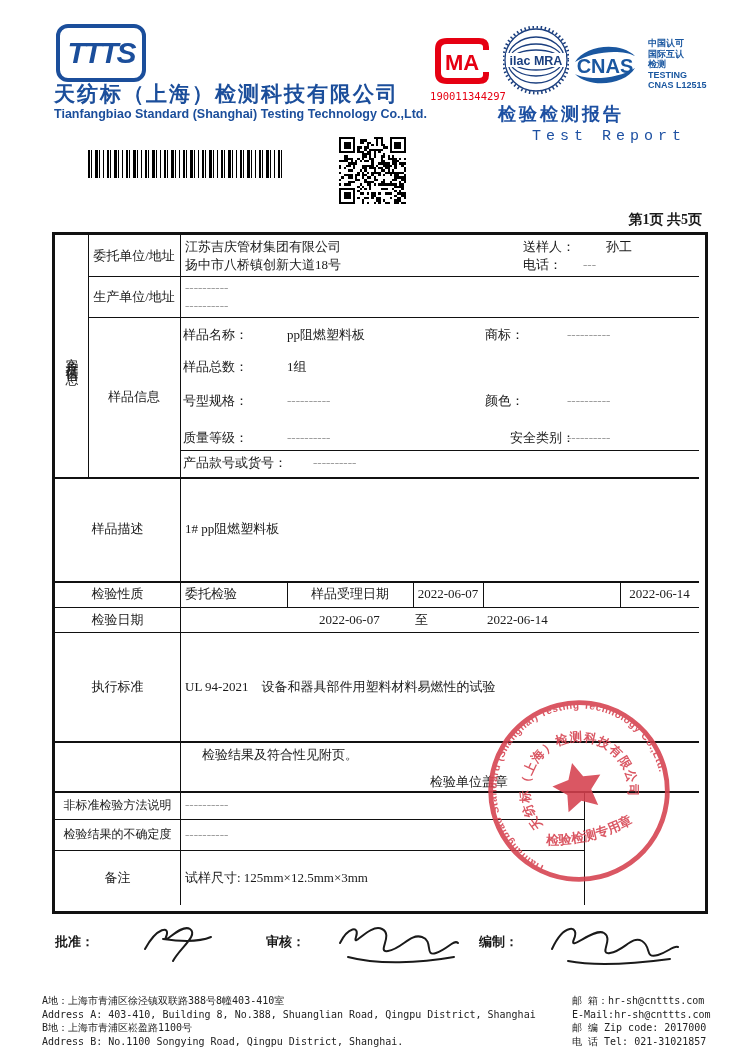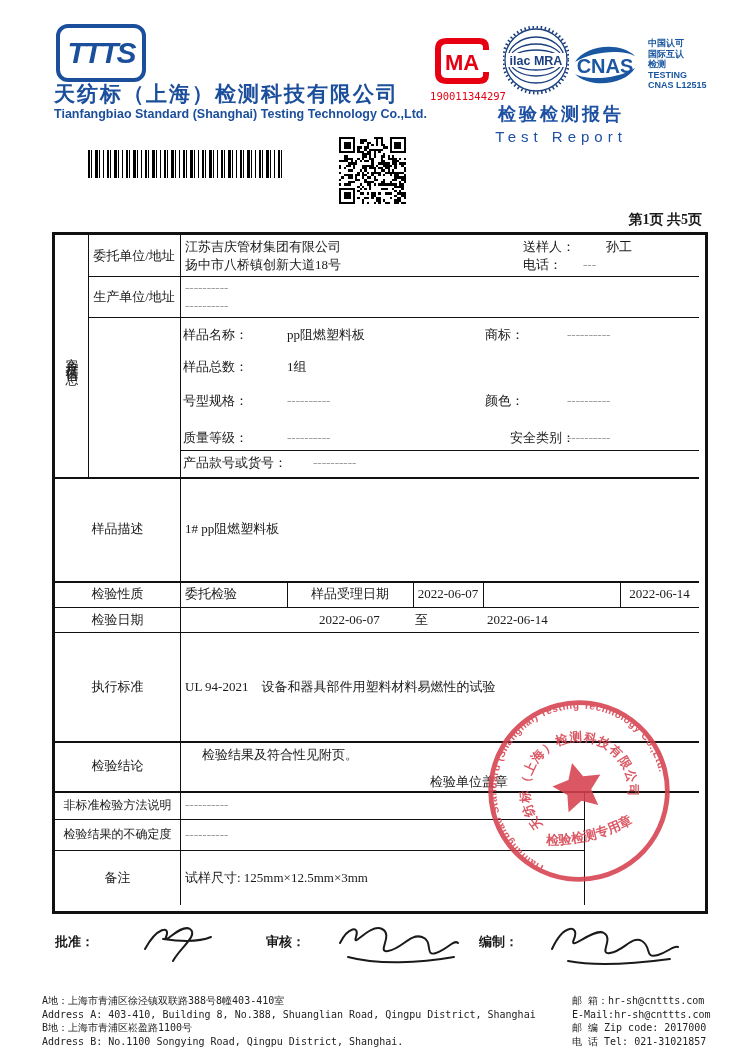--- a/index.html
+++ b/index.html
@@ -14,21 +14,21 @@
   #company-cn{left:54px;top:80px;width:380px;font-weight:bold;font-size:21px;letter-spacing:2px;color:#1b4e9b;
               font-family:"Liberation Serif","DejaVu Serif",serif;}
   #company-en{left:54px;top:107px;width:400px;font-family:"Liberation Sans",sans-serif;
               font-weight:bold;font-size:12.5px;color:#1b4e9b;}
   #cma-num{left:430px;top:90px;width:76px;text-align:center;color:#e60012;font-size:10.5px;
            font-family:"DejaVu Sans Mono",monospace;letter-spacing:0px;}
   #cnas-side{left:648px;top:38px;width:70px;color:#1a57a0;font-size:9px;line-height:10.6px;
              font-family:"Liberation Sans",sans-serif;font-weight:bold;}
   #report-title{left:436px;top:102px;width:250px;text-align:center;}
   #report-title .cn{font-size:18px;font-weight:bold;color:#1d50a2;letter-spacing:3px;}
-  #report-title .en{font-size:15px;color:#1d50a2;letter-spacing:5px;margin-top:2px;font-family:Liberation Sans, sans-serif;}
+  #report-title .en{font-size:15px;color:#1d50a2;letter-spacing:5px;margin-top:2px;font-family:Liberation Mono, monospace;text-align:right;}
   #barcode{left:88px;top:150px;width:196px;height:28px;
      background:repeating-linear-gradient(90deg,#000 0 2px,#fff 2px 3px,#000 3px 4px,#fff 4px 7px,
      #000 7px 10px,#fff 10px 11px,#000 11px 12px,#fff 12px 15px,#000 15px 16px,#fff 16px 19px);}
   #barcode-text{left:74px;top:182px;width:226px;text-align:center;font-family:"DejaVu Sans Mono",monospace;
                 font-size:13px;letter-spacing:3px;}
   #page-indicator{left:520px;top:211px;width:182px;text-align:right;font-size:14px;font-weight:bold;}
   
   #table{left:52px;top:232px;width:650px;height:676px;border:3px solid #111;}
   .hl,.vl{position:absolute;background:#111;}
   .hl{height:1px;} .vl{width:1px;}
@@ -426,20 +426,21 @@
     <div class="cell" style="left:130px;top:21px;height:18px;">扬中市八桥镇创新大道18号</div>
     <div class="cell" style="left:468px;top:3px;height:18px;">送样人：</div>
     <div class="cell" style="left:551px;top:3px;height:18px;">孙工</div>
     <div class="cell" style="left:468px;top:21px;height:18px;">电话：</div>
     <div class="cell dash" style="left:528px;top:21px;height:18px;">---</div>
 
     <div class="cell ctr lab" style="left:33px;top:41px;width:92px;height:41px;">生产单位/地址</div>
     <div class="cell dash" style="left:130px;top:44px;height:18px;">----------</div>
     <div class="cell dash" style="left:130px;top:62px;height:18px;">----------</div>
 
+    <div class="cell ctr lab" style="left:33px;top:82px;width:92px;height:160px;">样品信息</div>
     <div class="cell" style="left:128px;top:91px;height:18px;">样品名称：</div>
     <div class="cell" style="left:232px;top:91px;height:18px;">pp阻燃塑料板</div>
     <div class="cell" style="left:430px;top:91px;height:18px;">商标：</div>
     <div class="cell dash" style="left:512px;top:91px;height:18px;">----------</div>
     <div class="cell" style="left:128px;top:123px;height:18px;">样品总数：</div>
     <div class="cell" style="left:232px;top:123px;height:18px;">1组</div>
     <div class="cell" style="left:128px;top:157px;height:18px;">号型规格：</div>
     <div class="cell dash" style="left:232px;top:157px;height:18px;">----------</div>
     <div class="cell" style="left:430px;top:157px;height:18px;">颜色：</div>
     <div class="cell dash" style="left:512px;top:157px;height:18px;">----------</div>
@@ -460,21 +461,20 @@
     <div class="cell ctr" style="left:565px;top:346px;width:79px;height:26px;">2022-06-14</div>
 
     <div class="cell ctr lab" style="left:0;top:372px;width:125px;height:25px;">检验日期</div>
     <div class="cell" style="left:264px;top:372px;height:25px;">2022-06-07</div>
     <div class="cell" style="left:360px;top:372px;height:25px;">至</div>
     <div class="cell" style="left:432px;top:372px;height:25px;">2022-06-14</div>
 
     <div class="cell ctr lab" style="left:0;top:397px;width:125px;height:109px;">执行标准</div>
     <div class="cell" style="left:130px;top:397px;height:109px;width:505px;">UL 94-2021　设备和器具部件用塑料材料易燃性的试验</div>
 
-    <div class="cell ctr lab" style="left:0;top:506px;width:125px;height:50px;">检验结论</div>
     <div class="cell" style="left:147px;top:510px;height:20px;">检验结果及符合性见附页。</div>
     <div class="cell" style="left:375px;top:538px;height:18px;">检验单位盖章</div>
 
     <div class="cell ctr lab" style="left:0;top:556px;width:125px;height:28px;font-size:12px;">非标准检验方法说明</div>
     <div class="cell dash" style="left:130px;top:560px;height:20px;">----------</div>
     <div class="cell ctr lab" style="left:0;top:584px;width:125px;height:31px;font-size:12px;">检验结果的不确定度</div>
     <div class="cell dash" style="left:130px;top:590px;height:20px;">----------</div>
     <div class="cell ctr lab" style="left:0;top:615px;width:125px;height:55px;">备注</div>
     <div class="cell" style="left:130px;top:615px;height:55px;">试样尺寸: 125mm×12.5mm×3mm</div>
   </div>

